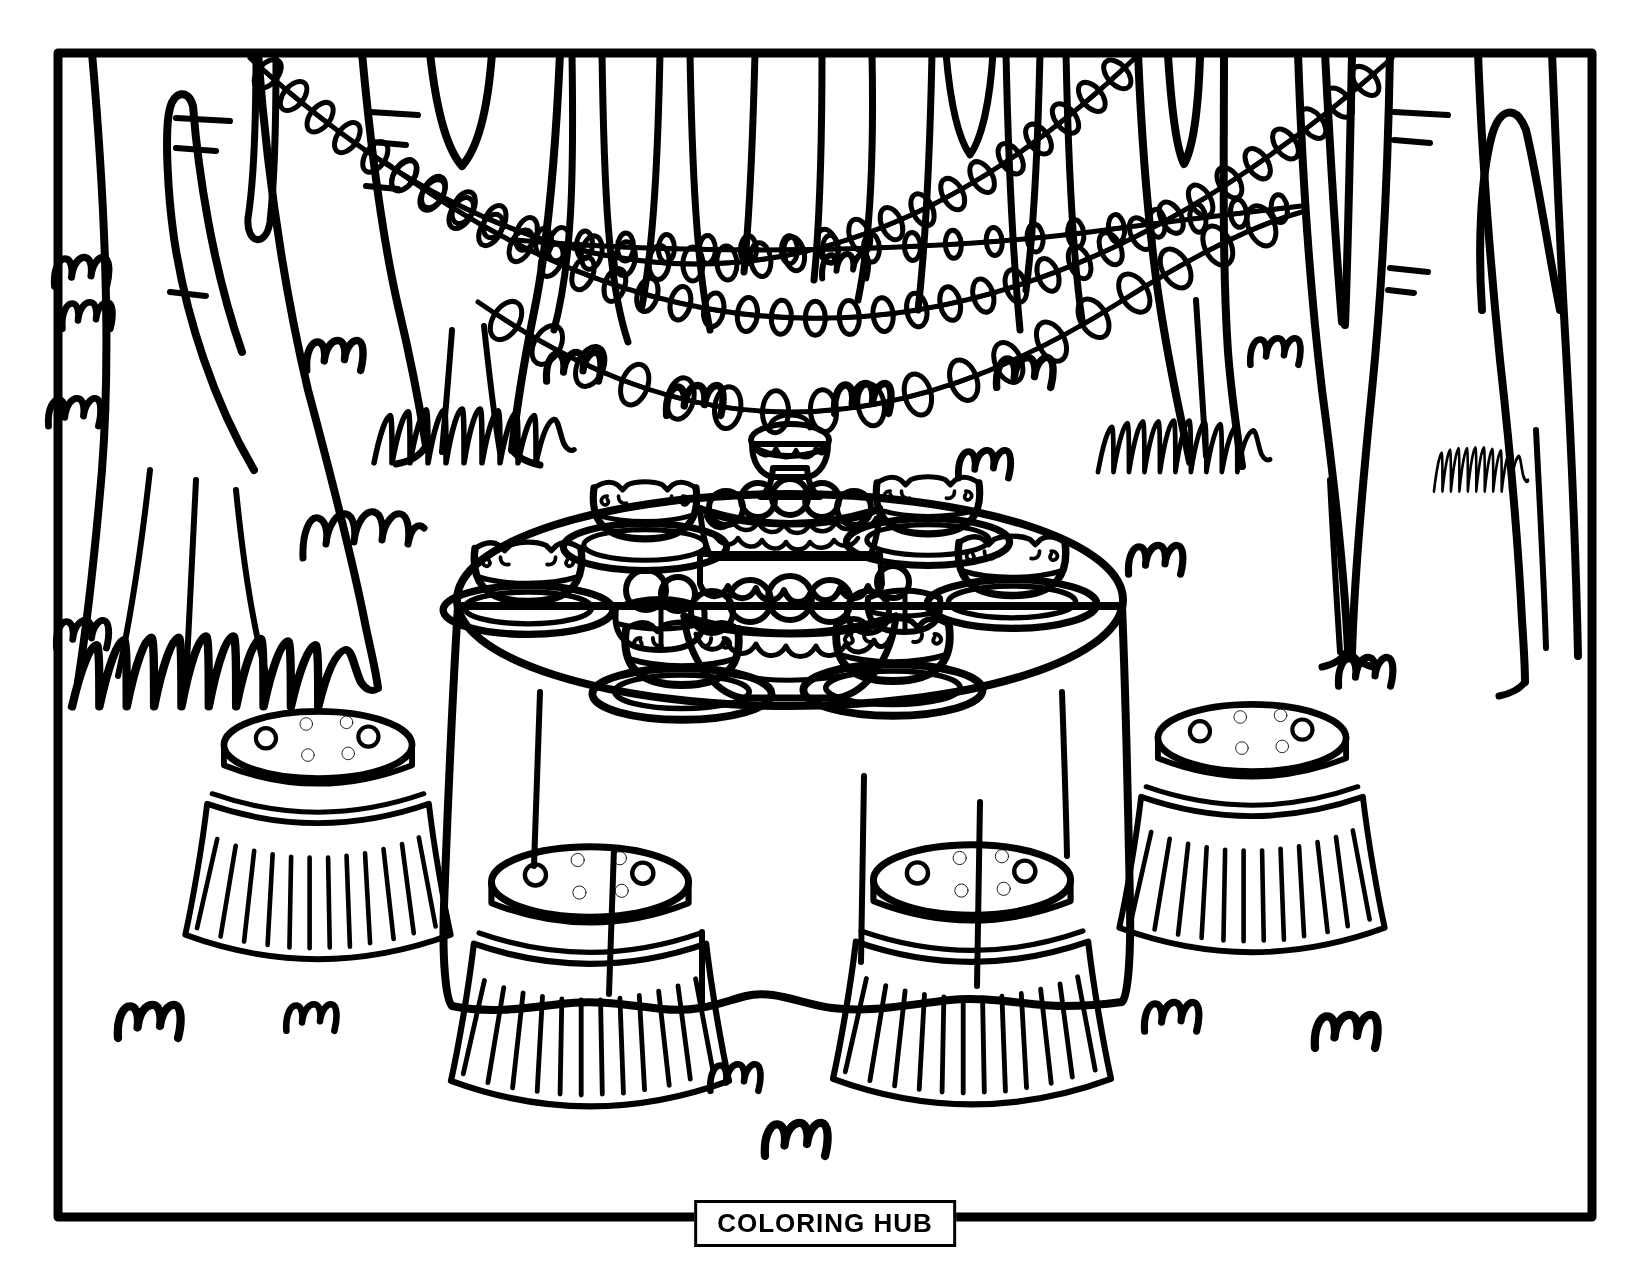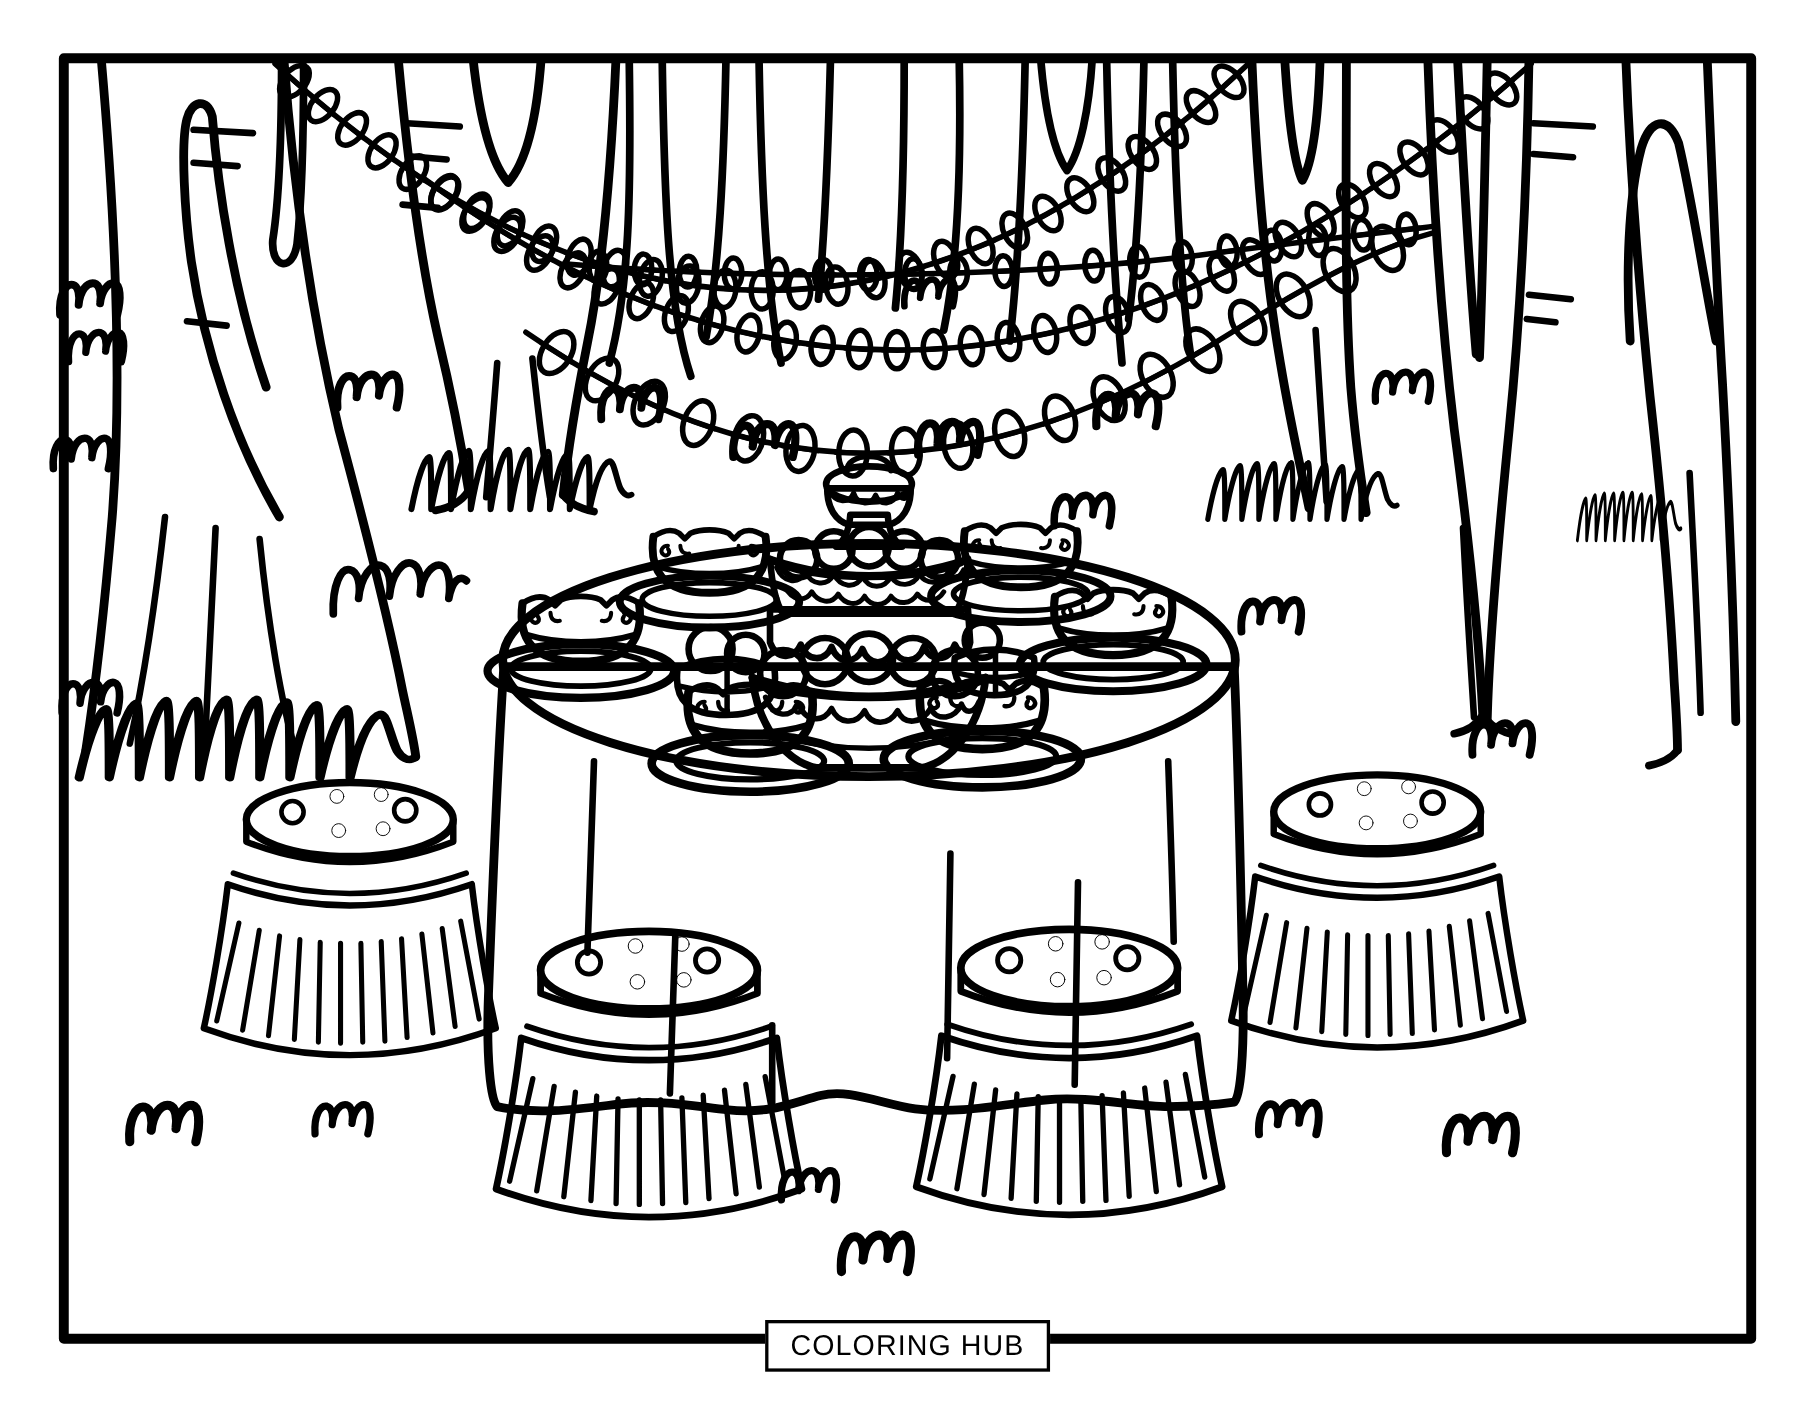--- a/index.html
+++ b/index.html
@@ -8,21 +8,21 @@
   .page svg{position:absolute;left:0;top:0;}
   
   #art path,#art ellipse,#art circle,#art line,#art rect{stroke:#000;fill:none;stroke-linecap:round;stroke-linejoin:round;}
   .s9{stroke-width:9}.s8{stroke-width:8}.s7{stroke-width:7}.s6{stroke-width:6}
   .s55{stroke-width:5.5}.s5{stroke-width:5}.s45{stroke-width:4.5}.s35{stroke-width:3.5}
   .wf{fill:#fff}.bf{fill:#000;stroke:none}.nf{fill:none}
   .bulb{fill:#fff;stroke:#000;stroke-width:5}
   .bstr{stroke:#000;stroke-width:4.5;stroke-linecap:round}
   .brand{position:absolute;left:50%;top:1200px;transform:translateX(-50%);
          background:#fff;border:3px solid #000;padding:5px 20px;
-         font-weight:normal;font-size:26px;letter-spacing:1px;color:#000;white-space:nowrap;}
+         font-weight:bold;font-size:26px;letter-spacing:1px;color:#000;white-space:nowrap;}
 </style>
 </head>
 <body>
 
 <div class="page">
 <svg id="art" width="1650" height="1275" viewBox="0 0 1650 1275">
 
   <defs>
 
     <g id="tuft">

